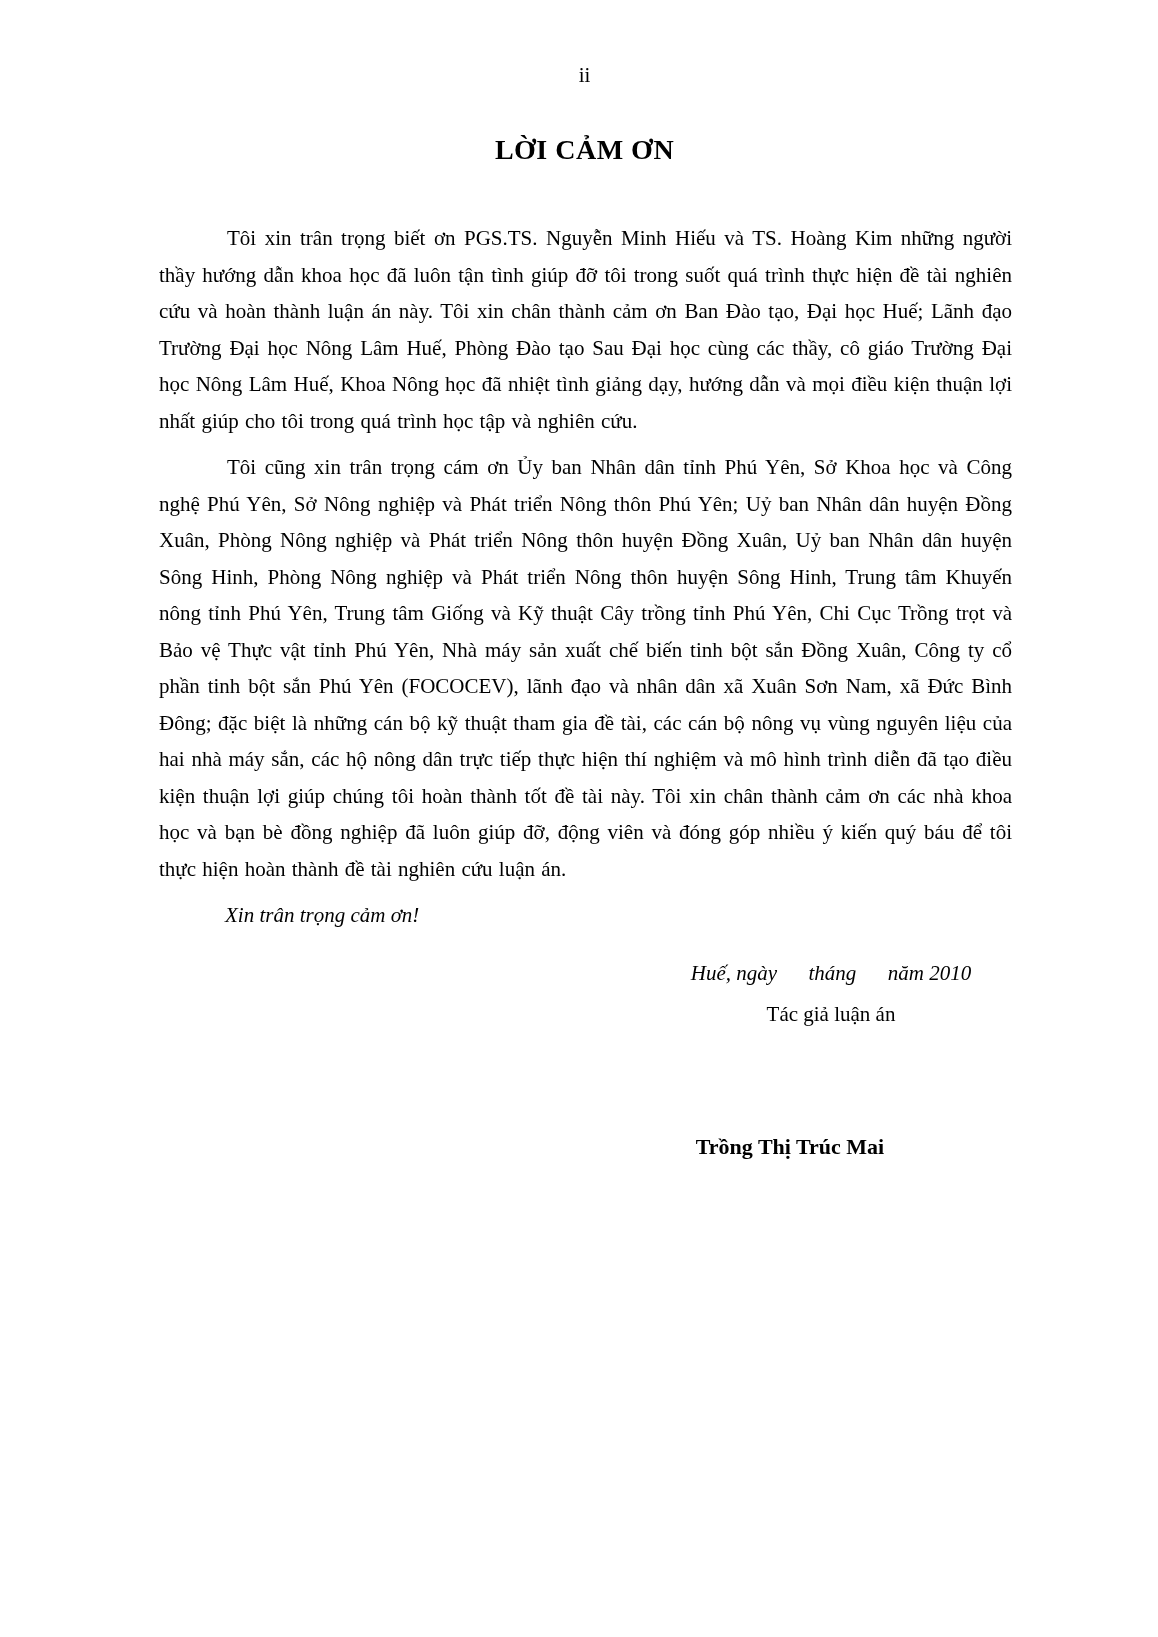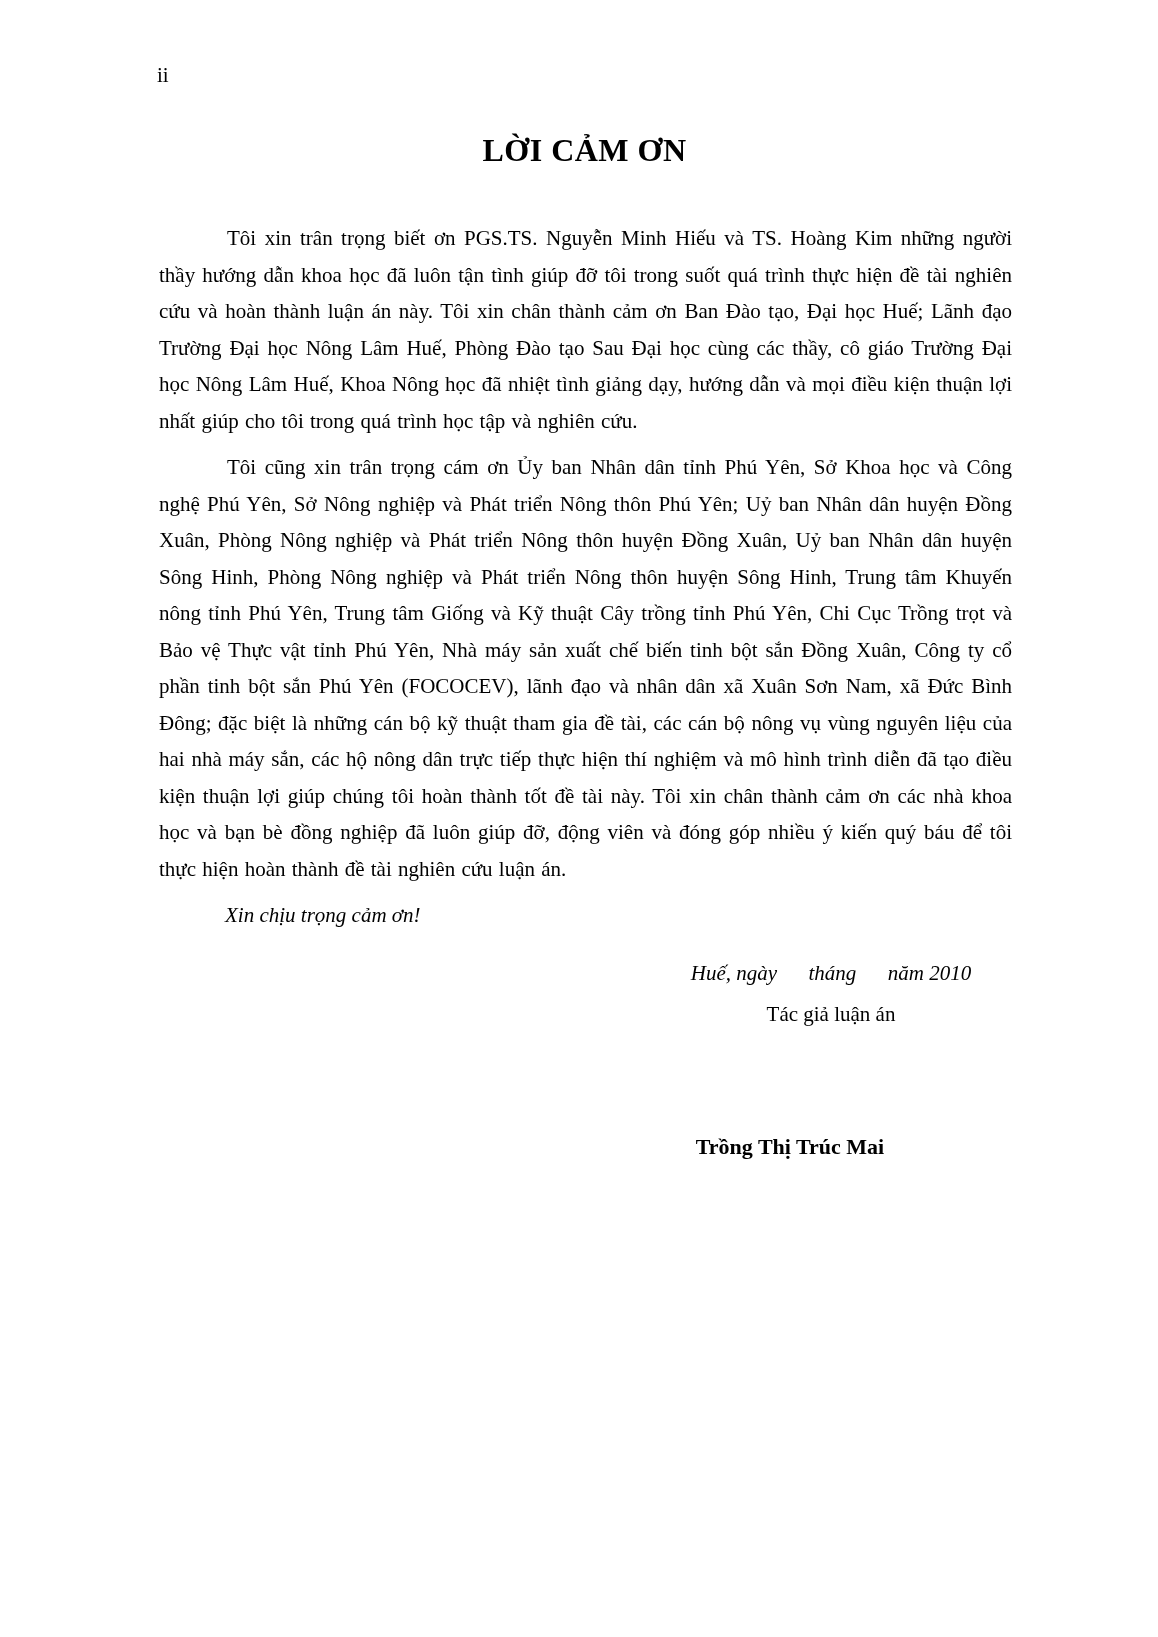--- a/index.html
+++ b/index.html
@@ -15,28 +15,28 @@
     color: #000000;
     position: relative;
   }
   .page {
     box-sizing: border-box;
     width: 1158px;
     height: 1637px;
     padding: 62px 146px 0 157px;
   }
   .page-number {
-    text-align: left;
+    text-align: center;
     font-size: 21px;
     line-height: 26px;
   }
   .doc-title {
     margin-top: 48px;
     text-align: center;
-    font-size: 32px;
+    font-size: 28px;
     font-weight: bold;
     letter-spacing: 0.5px;
     line-height: 28px;
   }
   .body-text {
     margin-top: 56px;
   }
   .para {
     margin: 0 0 10px 2px;
     font-size: 21px;
@@ -89,21 +89,21 @@
   <div class="page-number">ii</div>
 
   <h1 class="doc-title">LỜI CẢM ƠN</h1>
 
   <div class="body-text">
     <p class="para">Tôi xin trân trọng biết ơn PGS.TS. Nguyễn Minh Hiếu và TS. Hoàng Kim những người thầy hướng dẫn khoa học đã luôn tận tình giúp đỡ tôi trong suốt quá trình thực hiện đề tài nghiên cứu và hoàn thành luận án này. Tôi xin chân thành cảm ơn Ban Đào tạo, Đại học Huế; Lãnh đạo Trường Đại học Nông Lâm Huế, Phòng Đào tạo Sau Đại học cùng các thầy, cô giáo Trường Đại học Nông Lâm Huế, Khoa Nông học đã nhiệt tình giảng dạy, hướng dẫn và mọi điều kiện thuận lợi nhất giúp cho tôi trong quá trình học tập và nghiên cứu.</p>
 
     <p class="para">Tôi cũng xin trân trọng cám ơn Ủy ban Nhân dân tỉnh Phú Yên, Sở Khoa học và Công nghệ Phú Yên, Sở Nông nghiệp và Phát triển Nông thôn Phú Yên; Uỷ ban Nhân dân huyện Đồng Xuân, Phòng Nông nghiệp và Phát triển Nông thôn huyện Đồng Xuân, Uỷ ban Nhân dân huyện Sông Hinh, Phòng Nông nghiệp và Phát triển Nông thôn huyện Sông Hinh, Trung tâm Khuyến nông tỉnh Phú Yên, Trung tâm Giống và Kỹ thuật Cây trồng tỉnh Phú Yên, Chi Cục Trồng trọt và Bảo vệ Thực vật tỉnh Phú Yên, Nhà máy sản xuất chế biến tinh bột sắn Đồng Xuân, Công ty cổ phần tinh bột sắn Phú Yên (FOCOCEV), lãnh đạo và nhân dân xã Xuân Sơn Nam, xã Đức Bình Đông; đặc biệt là những cán bộ kỹ thuật tham gia đề tài, các cán bộ nông vụ vùng nguyên liệu của hai nhà máy sắn, các hộ nông dân trực tiếp thực hiện thí nghiệm và mô hình trình diễn đã tạo điều kiện thuận lợi giúp chúng tôi hoàn thành tốt đề tài này. Tôi xin chân thành cảm ơn các nhà khoa học và bạn bè đồng nghiệp đã luôn giúp đỡ, động viên và đóng góp nhiều ý kiến quý báu để tôi thực hiện hoàn thành đề tài nghiên cứu luận án.</p>
 
 
-    <p class="closing-line">Xin chịu trọng cảm ơn!</p>
+    <p class="closing-line">Xin trân trọng cảm ơn!</p>
   </div>
 
   <div class="sig-date-block">
     <div class="sig-date">Huế, ngày      tháng      năm 2010</div>
     <div class="sig-role">Tác giả luận án</div>
   </div>
 
   <div class="sig-name-block">
     <div class="sig-name">Trồng Thị Trúc Mai</div>
   </div>

